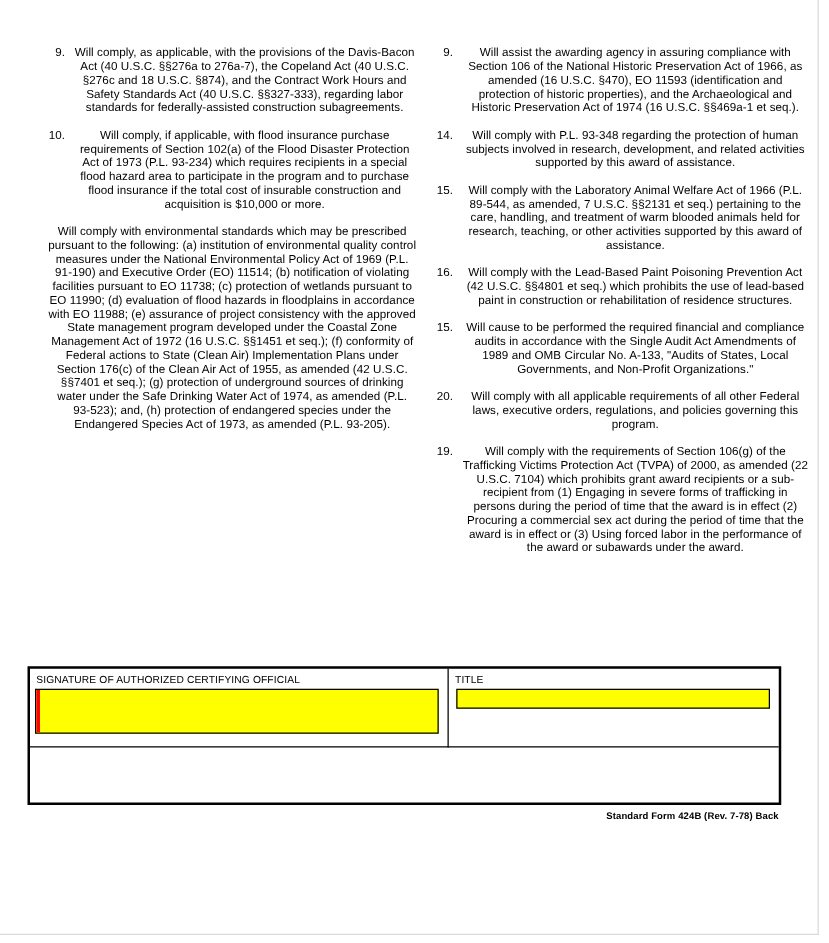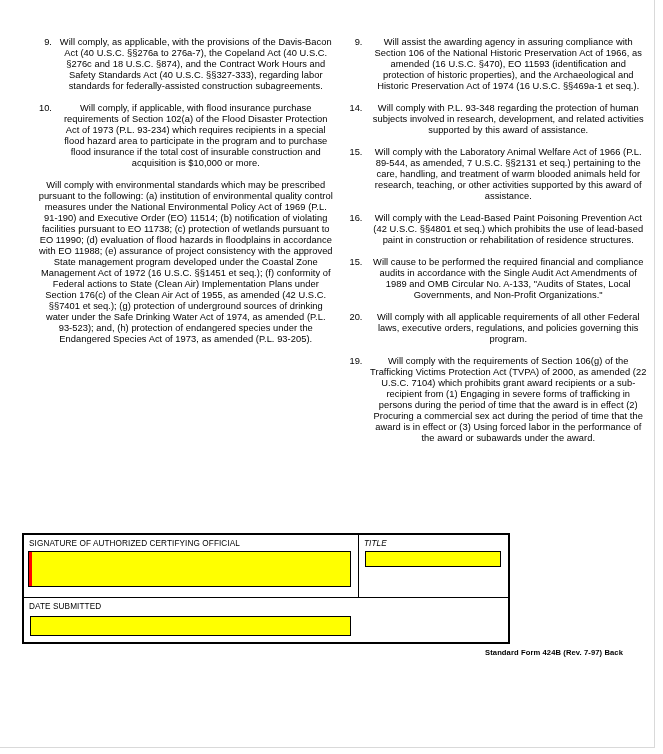--- a/index.html
+++ b/index.html
@@ -42,29 +42,29 @@
   .item .num {
     flex: 0 0 14px;
     text-align: right;
     margin-right: 6px;
   }
   .item .txt { flex: 1; text-align: center; }
 
   .form-table {
     position: absolute;
     top: 533px; left: 22px;
-    width: 488px; height: 111px;
+    width: 603px; height: 111px;
     border: 2px solid #000000;
     display: grid;
     grid-template-columns: 335px 1fr;
     grid-template-rows: 63px 1fr;
   }
   .cell { position: relative; }
   .cell.c-sig   { border-right: 1px solid #000; border-bottom: 1px solid #000; }
-  .cell.c-title { border-bottom: 1px solid #000; font-style: italic; }
+  .cell.c-title { border-bottom: 1px solid #000; }
   .cell.c-org   { border-right: 1px solid #000; }
   .cell-label {
     font-size: 8.2px;
     line-height: 9px;
     padding: 4px 0 0 5px;
     letter-spacing: 0.1px;
   }
   .field {
     border: 1px solid #000000;
     position: relative;
@@ -150,25 +150,19 @@
         <span class="red-cursor" style="background: rgb(255, 0, 0);"></span>
         <span></span>
       </div>
     </div>
     <div class="cell c-title">
       <div class="cell-label">TITLE</div>
       <div class="field title-field" style="background: rgb(255, 255, 0); border-color: rgb(0, 0, 0);">
         <span></span>
       </div>
     </div>
-    <div class="cell c-date">
-      <div class="cell-label">DATE SUBMITTED</div>
-      <div class="field date-field" style="background: rgb(255, 255, 0); border-color: rgb(0, 0, 0);">
-        <span></span>
-      </div>
-    </div>
   </div>
 
-  <div class="footer">Standard Form 424B (Rev. 7-97) Back</div>
+  <div class="footer">Standard Form 424B (Rev. 7-78) Back</div>
 
   <div class="page-edge-right"></div>
   <div class="page-edge-bottom"></div>
 </div>
 
 </body></html>

